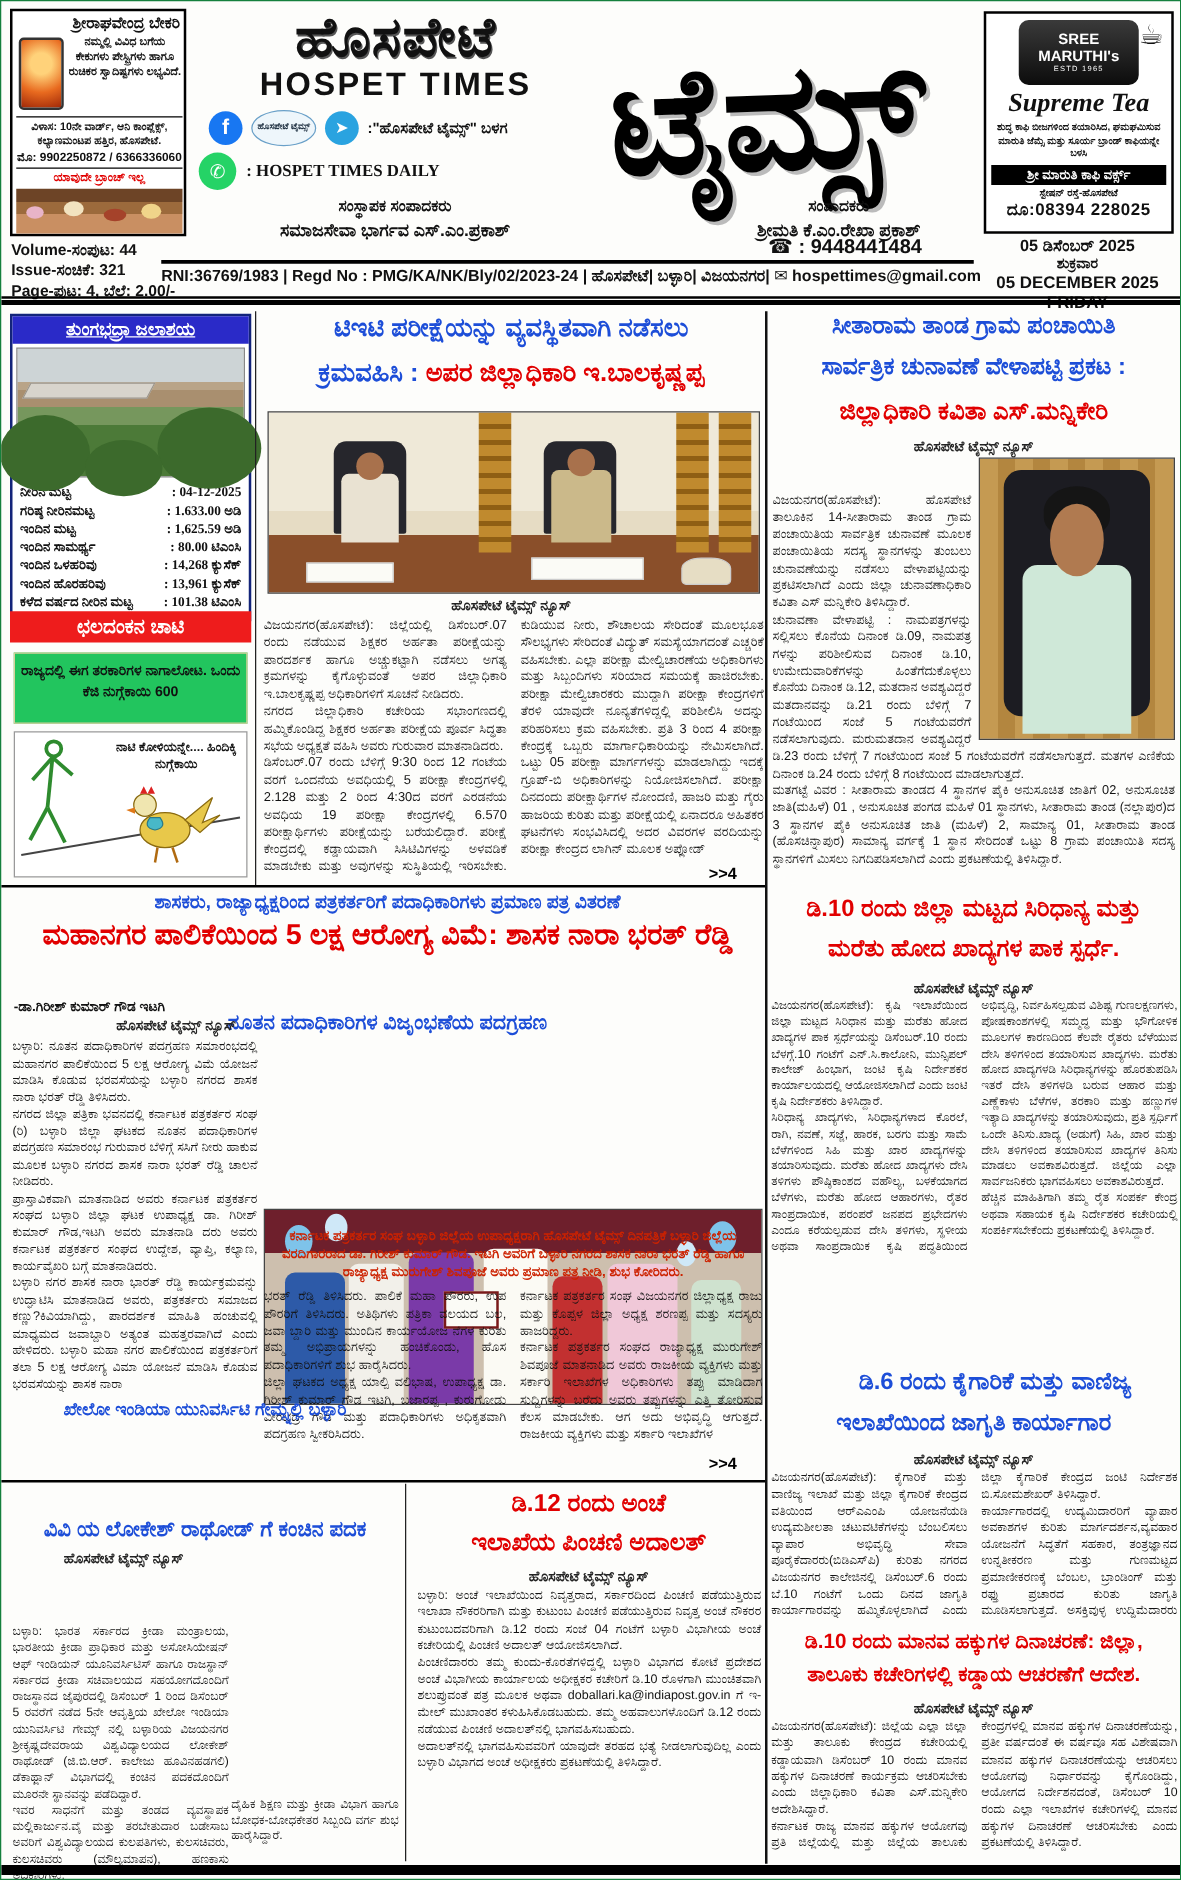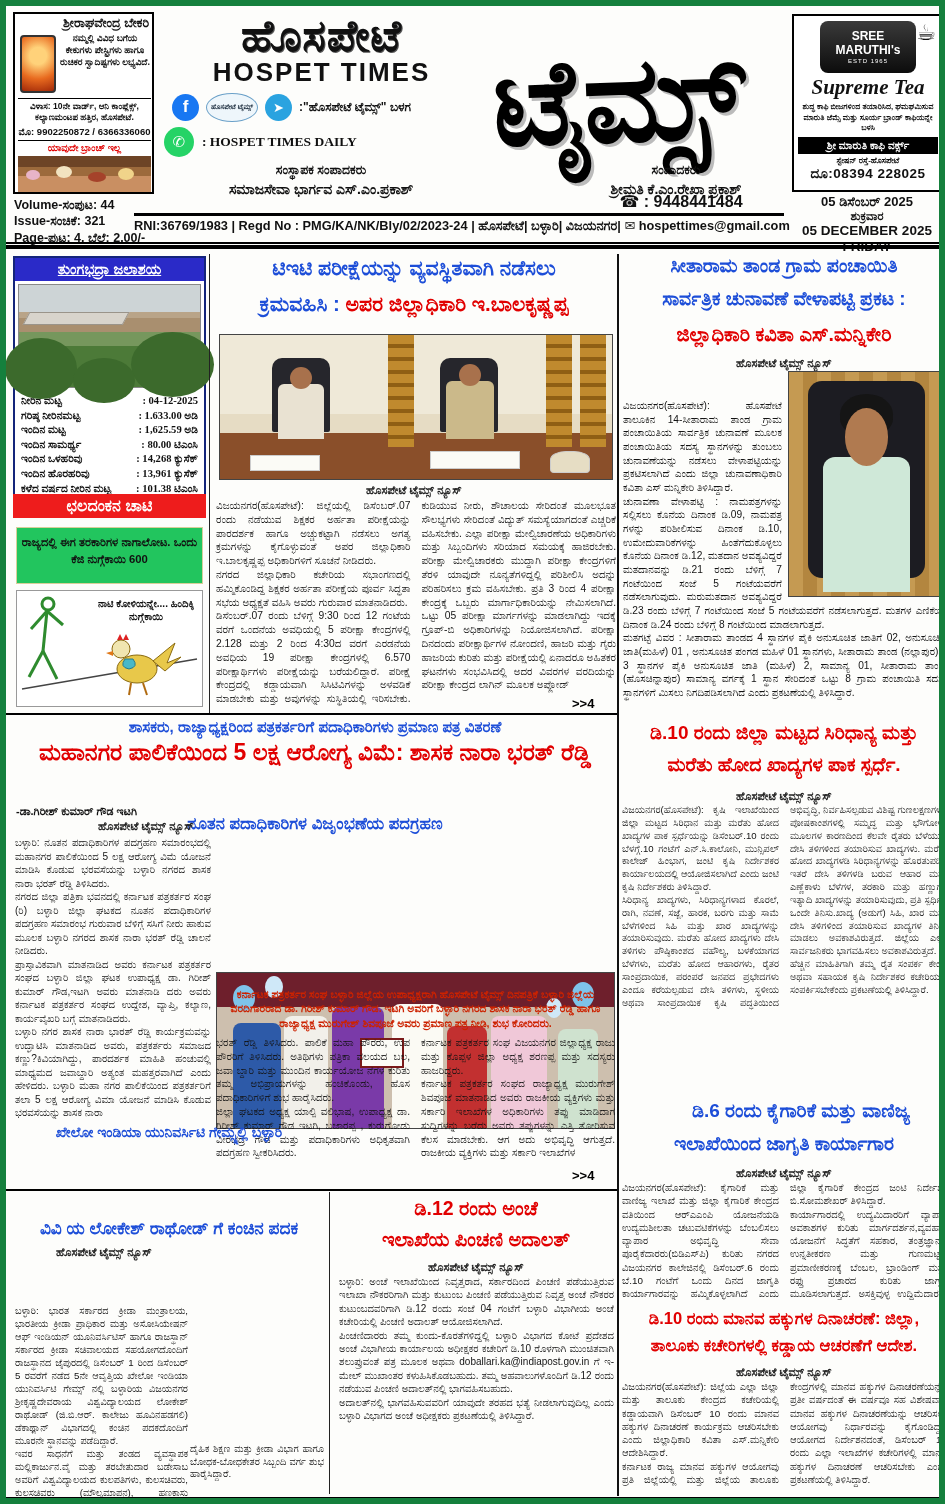--- a/index.html
+++ b/index.html
@@ -1,19 +1,19 @@
 <!DOCTYPE html>
 <html><head>
 <meta charset="utf-8">
 <style>
   * { margin:0; padding:0; box-sizing:border-box; }
   html,body { background:#d8d8d8; }
   body { font-family:"Liberation Sans","DejaVu Sans",sans-serif; color:#111; }
   #page { position:relative; width:945px; height:1504px; margin:0 auto; background:#fdfdfb;
-          border:6px solid #15803d; overflow:hidden; }
+          border:1px solid #15803d; overflow:hidden; }
 
   .abs { position:absolute; }
   .ctr { text-align:center; }
   .blue { color:#1d4ed8; }
   .red  { color:#e10000; }
   .bodytext { font-size:10.3px; line-height:1.34; text-align:justify; white-space:pre-line; color:#131313; }
   .cols2 { column-count:2; column-gap:11px; }
   .byline { font-weight:bold; font-size:11.3px; text-align:center; color:#222; }
   .hl { font-weight:bold; line-height:1.15; }
   .rule { background:#000; }

